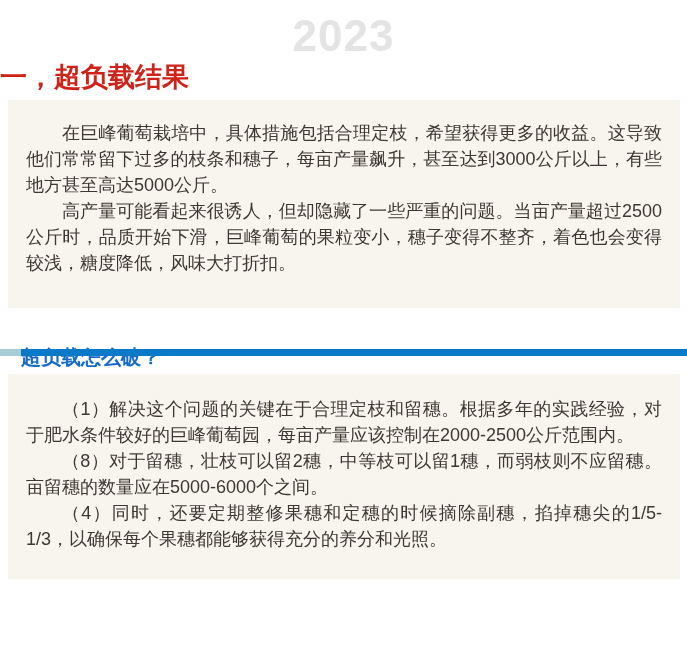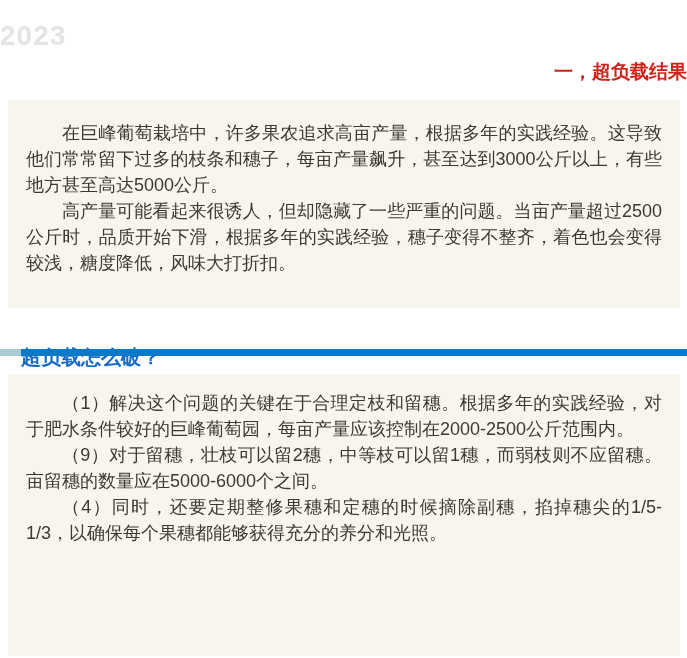--- a/index.html
+++ b/index.html
@@ -12,41 +12,42 @@
     --c-bar-light:#a8ccd4;
   }
   html,body{margin:0;padding:0;}
   body{
     width:687px;height:658px;position:relative;overflow:hidden;
     background:#ffffff;
     font-family:"Liberation Sans","DejaVu Sans",sans-serif;
   }
   .watermark{
     position:absolute;top:14px;left:0;right:0;
-    font-size:28px;font-weight:bold;line-height:44px;
+    text-align:center;
+    font-size:44px;font-weight:bold;line-height:44px;
     color:var(--c-watermark);
     letter-spacing:1px;
     z-index:1;
   }
   .main-title{
     position:absolute;top:44px;left:0;right:0;
-    text-align:right;
-    font-size:19px;font-weight:bold;line-height:30px;
+    text-align:left;
+    font-size:27px;font-weight:bold;line-height:30px;
     color:var(--c-title-red);
     z-index:2;
   }
   .content-box{
     position:absolute;left:8px;right:7px;
     background:var(--c-box-bg);
     box-sizing:border-box;
     padding:20px 18px 0 18px;
     z-index:2;
   }
   .box-overload{top:100px;height:208px;}
-  .box-solution{top:374px;height:282px;padding-top:16px;}
+  .box-solution{top:374px;height:205px;padding-top:22px;}
   .content-box p{
     margin:0;
     font-size:18px;line-height:26px;
     color:var(--c-text);
     text-indent:2em;
     text-align:justify;
   }
   .sub-heading{
     position:absolute;top:318px;left:21px;
     font-size:20px;font-weight:bold;line-height:26px;
@@ -67,28 +68,28 @@
   }
 </style>
 </head>
 <body>
 
 <div class="watermark">2023</div>
 
 <h1 class="main-title">一，超负载结果</h1>
 
 <div class="content-box box-overload">
-  <p>在巨峰葡萄栽培中，许多果农追求高亩产量，根据多年的实践经验。这导致他们常常留下过多的枝条和穗子，每亩产量飙升，甚至达到3000公斤以上，有些地方甚至高达5000公斤。</p>
-  <p>高产量可能看起来很诱人，但却隐藏了一些严重的问题。当亩产量超过2500公斤时，品质开始下滑，根据多年的实践经验，穗子变得不整齐，着色也会变得较浅，糖度降低，风味大打折扣。</p>
+  <p>在巨峰葡萄栽培中，具体措施包括合理定枝，希望获得更多的收益。这导致他们常常留下过多的枝条和穗子，每亩产量飙升，甚至达到3000公斤以上，有些地方甚至高达5000公斤。</p>
+  <p>高产量可能看起来很诱人，但却隐藏了一些严重的问题。当亩产量超过2500公斤时，品质开始下滑，巨峰葡萄的果粒变小，穗子变得不整齐，着色也会变得较浅，糖度降低，风味大打折扣。</p>
 </div>
 
 <h2 class="sub-heading">超负载怎么破？</h2>
 
 <div class="divider-bar">
   <span class="cap"></span>
   <span class="rule"></span>
 </div>
 
 <div class="content-box box-solution">
   <p>（1）解决这个问题的关键在于合理定枝和留穗。根据多年的实践经验，对于肥水条件较好的巨峰葡萄园，每亩产量应该控制在2000-2500公斤范围内。</p>
-  <p>（9）对于留穗，壮枝可以留2穗，中等枝可以留1穗，而弱枝则不应留穗。亩留穗的数量应在5000-6000个之间。</p>
+  <p>（8）对于留穗，壮枝可以留2穗，中等枝可以留1穗，而弱枝则不应留穗。亩留穗的数量应在5000-6000个之间。</p>
   <p>（4）同时，还要定期整修果穗和定穗的时候摘除副穗，掐掉穗尖的1/5-1/3，以确保每个果穗都能够获得充分的养分和光照。</p>
 </div>
 
 </body></html>

